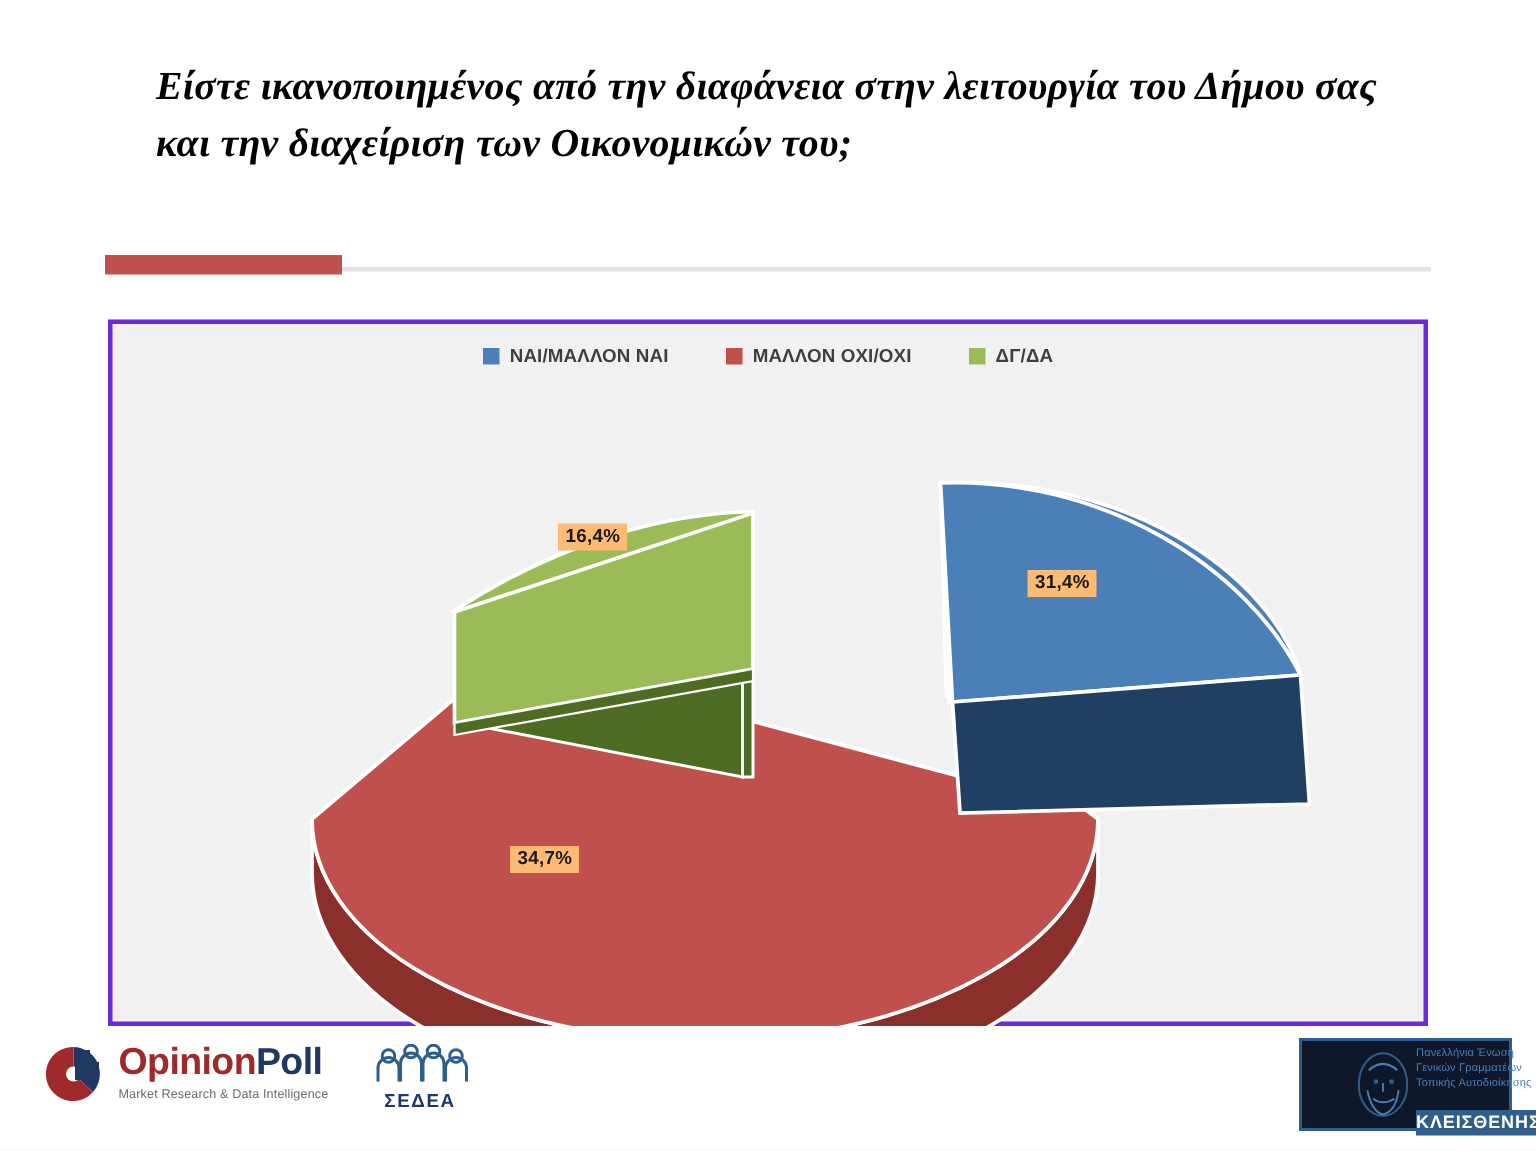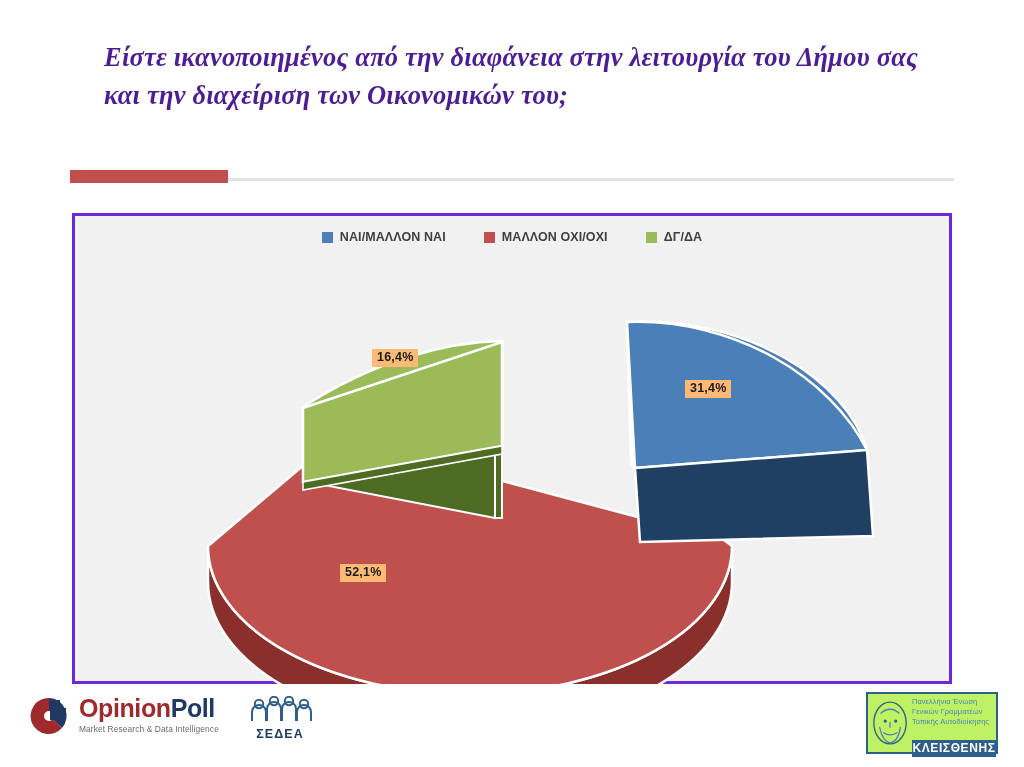--- a/index.html
+++ b/index.html
@@ -21,21 +21,21 @@
   .slide-title {
     position: absolute;
     left: 104px;
     top: 38px;
     width: 820px;
     font-family: "Liberation Serif", serif;
     font-weight: bold;
     font-style: italic;
     font-size: 26.5px;
     line-height: 1.45;
-    color: #4c1d95;
+    color: #000000;
     letter-spacing: 0.2px;
   }
 
   
   .accent-wrap {
     position: absolute;
     left: 70px;
     top: 170px;
     width: 884px;
     height: 14px;
@@ -179,27 +179,28 @@
     color: #1f3864;
     letter-spacing: 1.1px;
     margin-top: 1px;
   }
 
   
   .kl-logo {
     position: absolute;
     left: 866px;
     top: 4px;
-    width: 132px;
+    width: 142px;
     height: 62px;
     border: 2px solid #2e5f8a;
     box-sizing: border-box;
-    background: #bef264;
+    background: #0f172a;
     display: flex;
     align-items: stretch;
+    padding-left: 32px;
   }
   .kl-portrait {
     width: 44px;
     flex: 0 0 auto;
     display: flex;
     align-items: center;
     justify-content: center;
   }
   .kl-right {
     flex: 1 1 auto;
@@ -328,21 +329,21 @@
                  L 792 194
                  L 798 280
                  L 565 286
                  Z" fill="#1f3f63" stroke="#ffffff" stroke-width="2.5"></path>
       </g>
 
     </svg>
 
     <div class="data-label lbl-green">16,4%</div>
     <div class="data-label lbl-blue">31,4%</div>
-    <div class="data-label lbl-red">52,1%</div>
+    <div class="data-label lbl-red">34,7%</div>
   </div>
 </div>
 
 <div class="footer">
 
   <div class="op-logo">
     <svg class="op-mark" viewBox="0 0 42 42" xmlns="http://www.w3.org/2000/svg">
       <path d="M21 22 L21 4 A18 18 0 0 1 34 34 Z" fill="#1f3864"></path>
       <path d="M21 22 L34 34 A18 18 0 1 1 21 4 Z" fill="#9e2a2b"></path>
       <circle cx="21" cy="22" r="5" fill="#ffffff"></circle>

